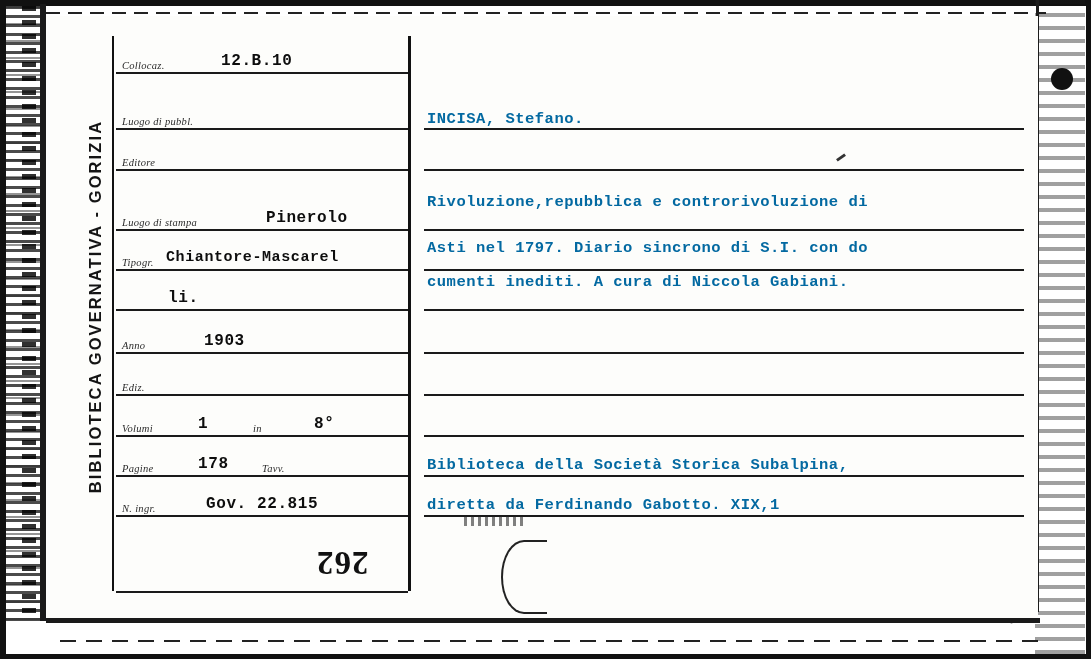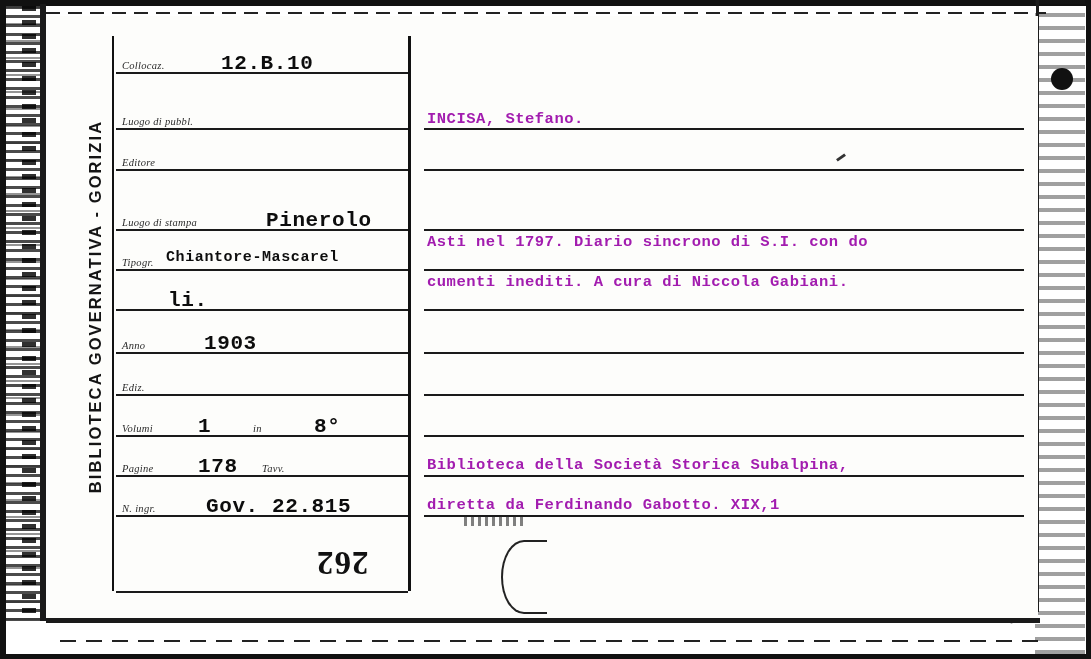--- a/index.html
+++ b/index.html
@@ -195,36 +195,36 @@
     font-size: 10.5px;
     color: #2b2b2b;
     letter-spacing: .3px;
     white-space: nowrap;
   }
   
   .typed {
     position: absolute;
     font-family: "Liberation Mono", monospace;
     font-weight: bold;
-    font-size: 21px;
+    font-size: 16px;
     color: #0d0d0d;
     letter-spacing: .6px;
     white-space: nowrap;
   }
   .typed.small {
     font-size: 15px;
   }
   
   .body-line {
     position: absolute;
     left: 381px;
     font-family: "Liberation Mono", monospace;
     font-weight: bold;
     font-size: 15.5px;
-    color: #a21caf;
+    color: #0369a1;
     letter-spacing: .5px;
     white-space: nowrap;
   }
 
   
   .handwritten {
     position: absolute;
     left: 270px;
     top: 528px;
     font-family: "Liberation Serif", serif;
@@ -336,21 +336,22 @@
     <div class="typed" style="left:220px; top:193px;">Pinerolo</div>
     <div class="typed small" style="left:120px; top:233px;">Chiantore-Mascarel</div>
     <div class="typed" style="left:122px; top:273px;">li.</div>
     <div class="typed" style="left:158px; top:316px;">1903</div>
     <div class="typed" style="left:152px; top:399px;">1</div>
     <div class="typed" style="left:268px; top:399px;">8°</div>
     <div class="typed" style="left:152px; top:439px;">178</div>
     <div class="typed" style="left:160px; top:479px;">Gov. 22.815</div>
 
     <div class="body-line" style="top:94px;">INCISA, Stefano.</div>
-    <div class="body-line" style="top:217px;text-align:right;">Asti nel 1797. Diario sincrono di S.I. con do</div>
+    <div class="body-line" style="top:177px;">Rivoluzione,repubblica e controrivoluzione di</div>
+    <div class="body-line" style="top:223px;text-align:right;">Asti nel 1797. Diario sincrono di S.I. con do</div>
     <div class="body-line" style="top:257px;">cumenti inediti. A cura di Niccola Gabiani.</div>
     <div class="body-line" style="top:440px;">Biblioteca della Società Storica Subalpina,</div>
     <div class="body-line" style="top:480px;">diretta da Ferdinando Gabotto. XIX,1</div>
 
     <div class="handwritten">262</div>
     <div class="pencil-arc"></div>
     <div class="smudge"></div>
     <div class="tiny-mark"></div>
 
   </div>

